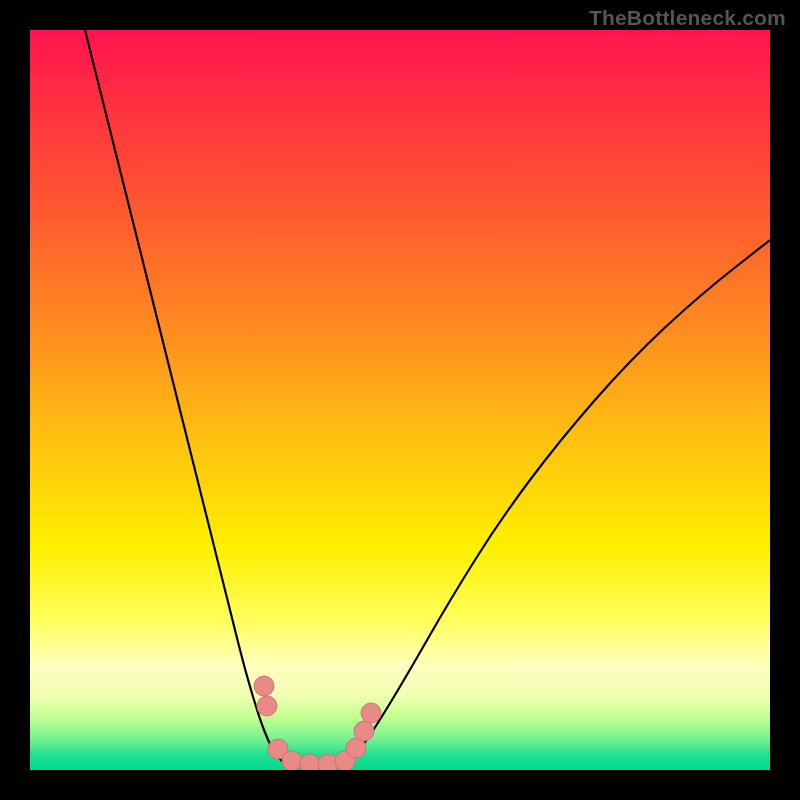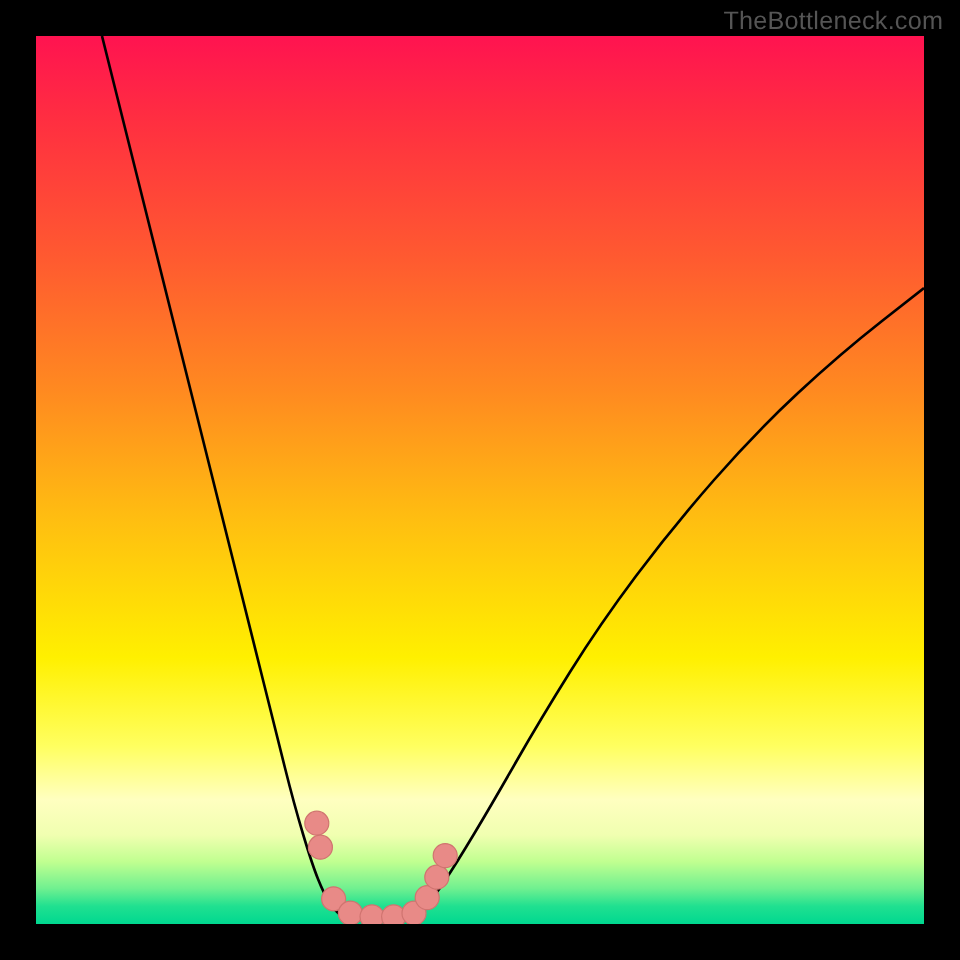--- a/index.html
+++ b/index.html
@@ -32,21 +32,21 @@
       #20e090 98%,
       #00d890 100%
     );
   }
   .watermark {
     position: absolute;
     top: 6px;
     right: 14px;
     color: #555;
     font-size: 21px;
-    font-weight: 400;
+    font-weight: 700;
     letter-spacing: 0.2px;
   }
   svg.curves {
     position: absolute;
     left: 0;
     top: 0;
     width: 740px;
     height: 740px;
   }
 </style>

